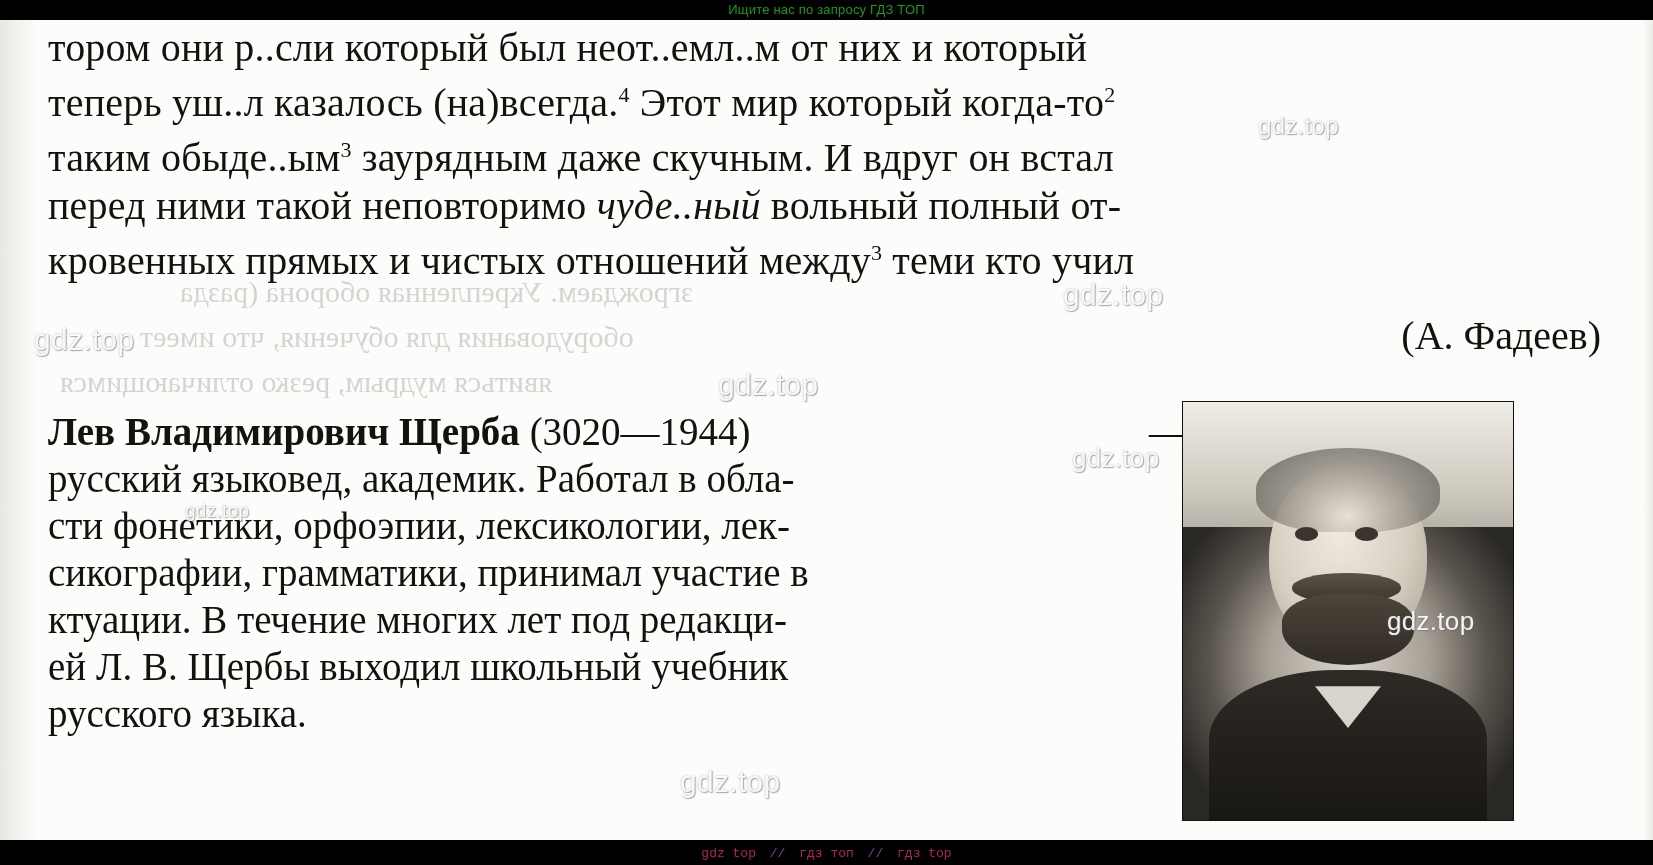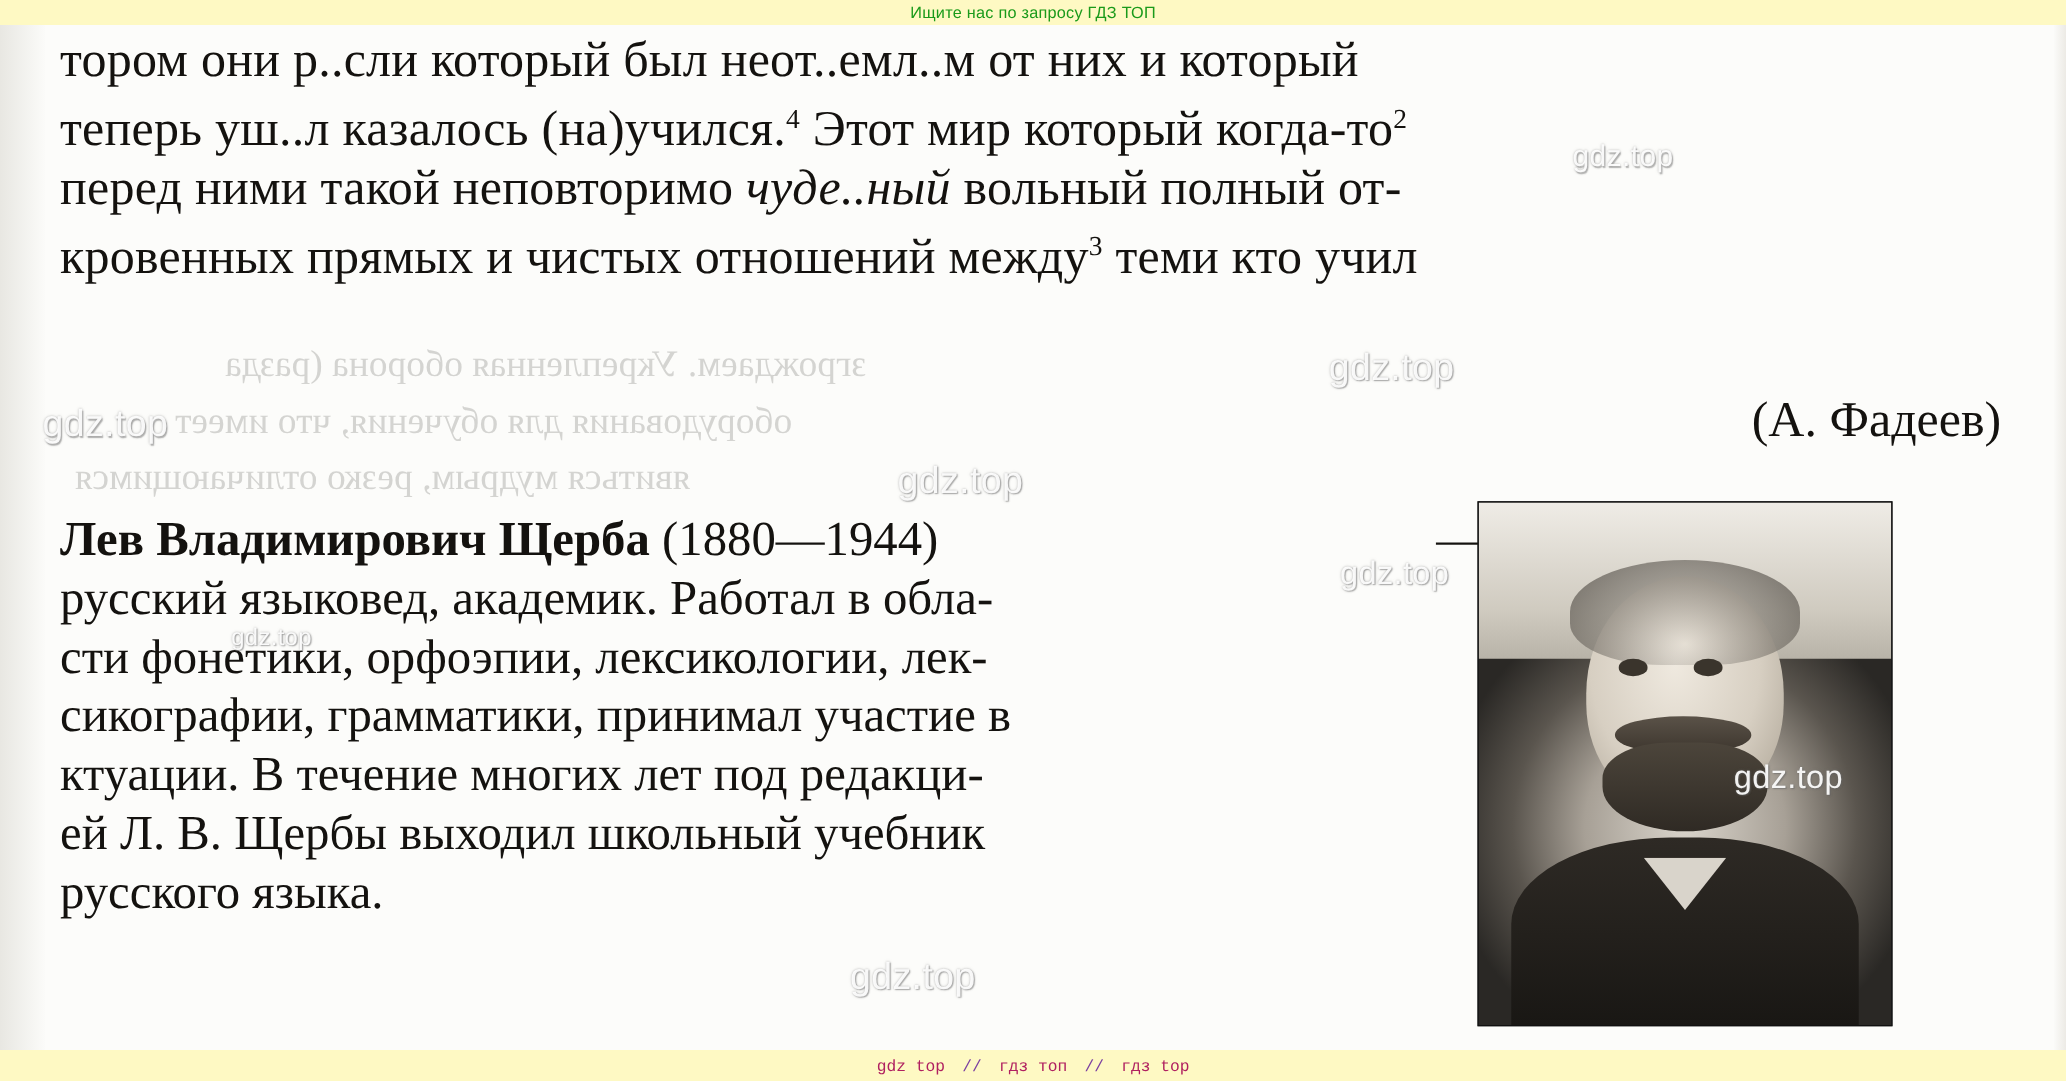--- a/index.html
+++ b/index.html
@@ -10,21 +10,21 @@
   body {
     width: 1653px;
     height: 865px;
     position: relative;
     overflow: hidden;
     font-family: "Liberation Serif", serif;
   }
   .page {
     position: absolute;
     inset: 0;
-    background: #fef9c3;
+    background: #000000;
     padding-left: 28px;
   }
   
   .top-banner {
     position: absolute;
     top: 0;
     left: 0;
     width: 100%;
     height: 20px;
     text-align: center;
@@ -258,31 +258,32 @@
 
     <div class="ghost g1">згрождаем. Укрепленная оборона (разда</div>
     <div class="ghost g2">оборудования для обучения, что имеет</div>
     <div class="ghost g3">явиться мудрым, резко отличающимся</div>
 
     <div class="para1">
       <span class="ln just">
         <span>тором они р..сли который был неот..емл..м от них и который</span>
       </span>
       <span class="ln just">
-        <span><span>теперь уш..л казалось (на)учился.</span><sup>4</sup><span> Этот мир который когда-то</span><sup>2</sup></span>
+        <span><span>теперь уш..л казалось (на)всегда.</span><sup>4</sup><span> Этот мир который когда-то</span><sup>2</sup></span>
       </span>
+      <span class="ln"><span>таким обыде..ым</span><sup>3</sup><span> заурядным даже скучным. И вдруг он встал</span></span>
       <span class="ln"><span>перед ними такой неповторимо </span><span class="italic">чуде..ный</span><span> вольный полный от-</span></span>
       <span class="ln"><span>кровенных прямых и чистых отношений между</span><sup>3</sup><span> теми кто учил</span></span>
     </div>
 
     <div class="author">(А. Фадеев)</div>
 
     <div class="bio">
       <span class="ln">
-        <span><b>Лев Владимирович Щерба</b> <span>(1880—1944)</span></span>
+        <span><b>Лев Владимирович Щерба</b> <span>(3020—1944)</span></span>
         <span>—</span>
       </span>
       <span class="ln">
           <span>русский языковед, академик. Работал в обла-</span>
         </span>
       <span class="ln">
           <span>сти фонетики, орфоэпии, лексикологии, лек-</span>
         </span>
       <span class="ln">
           <span>сикографии, грамматики, принимал участие в</span>

